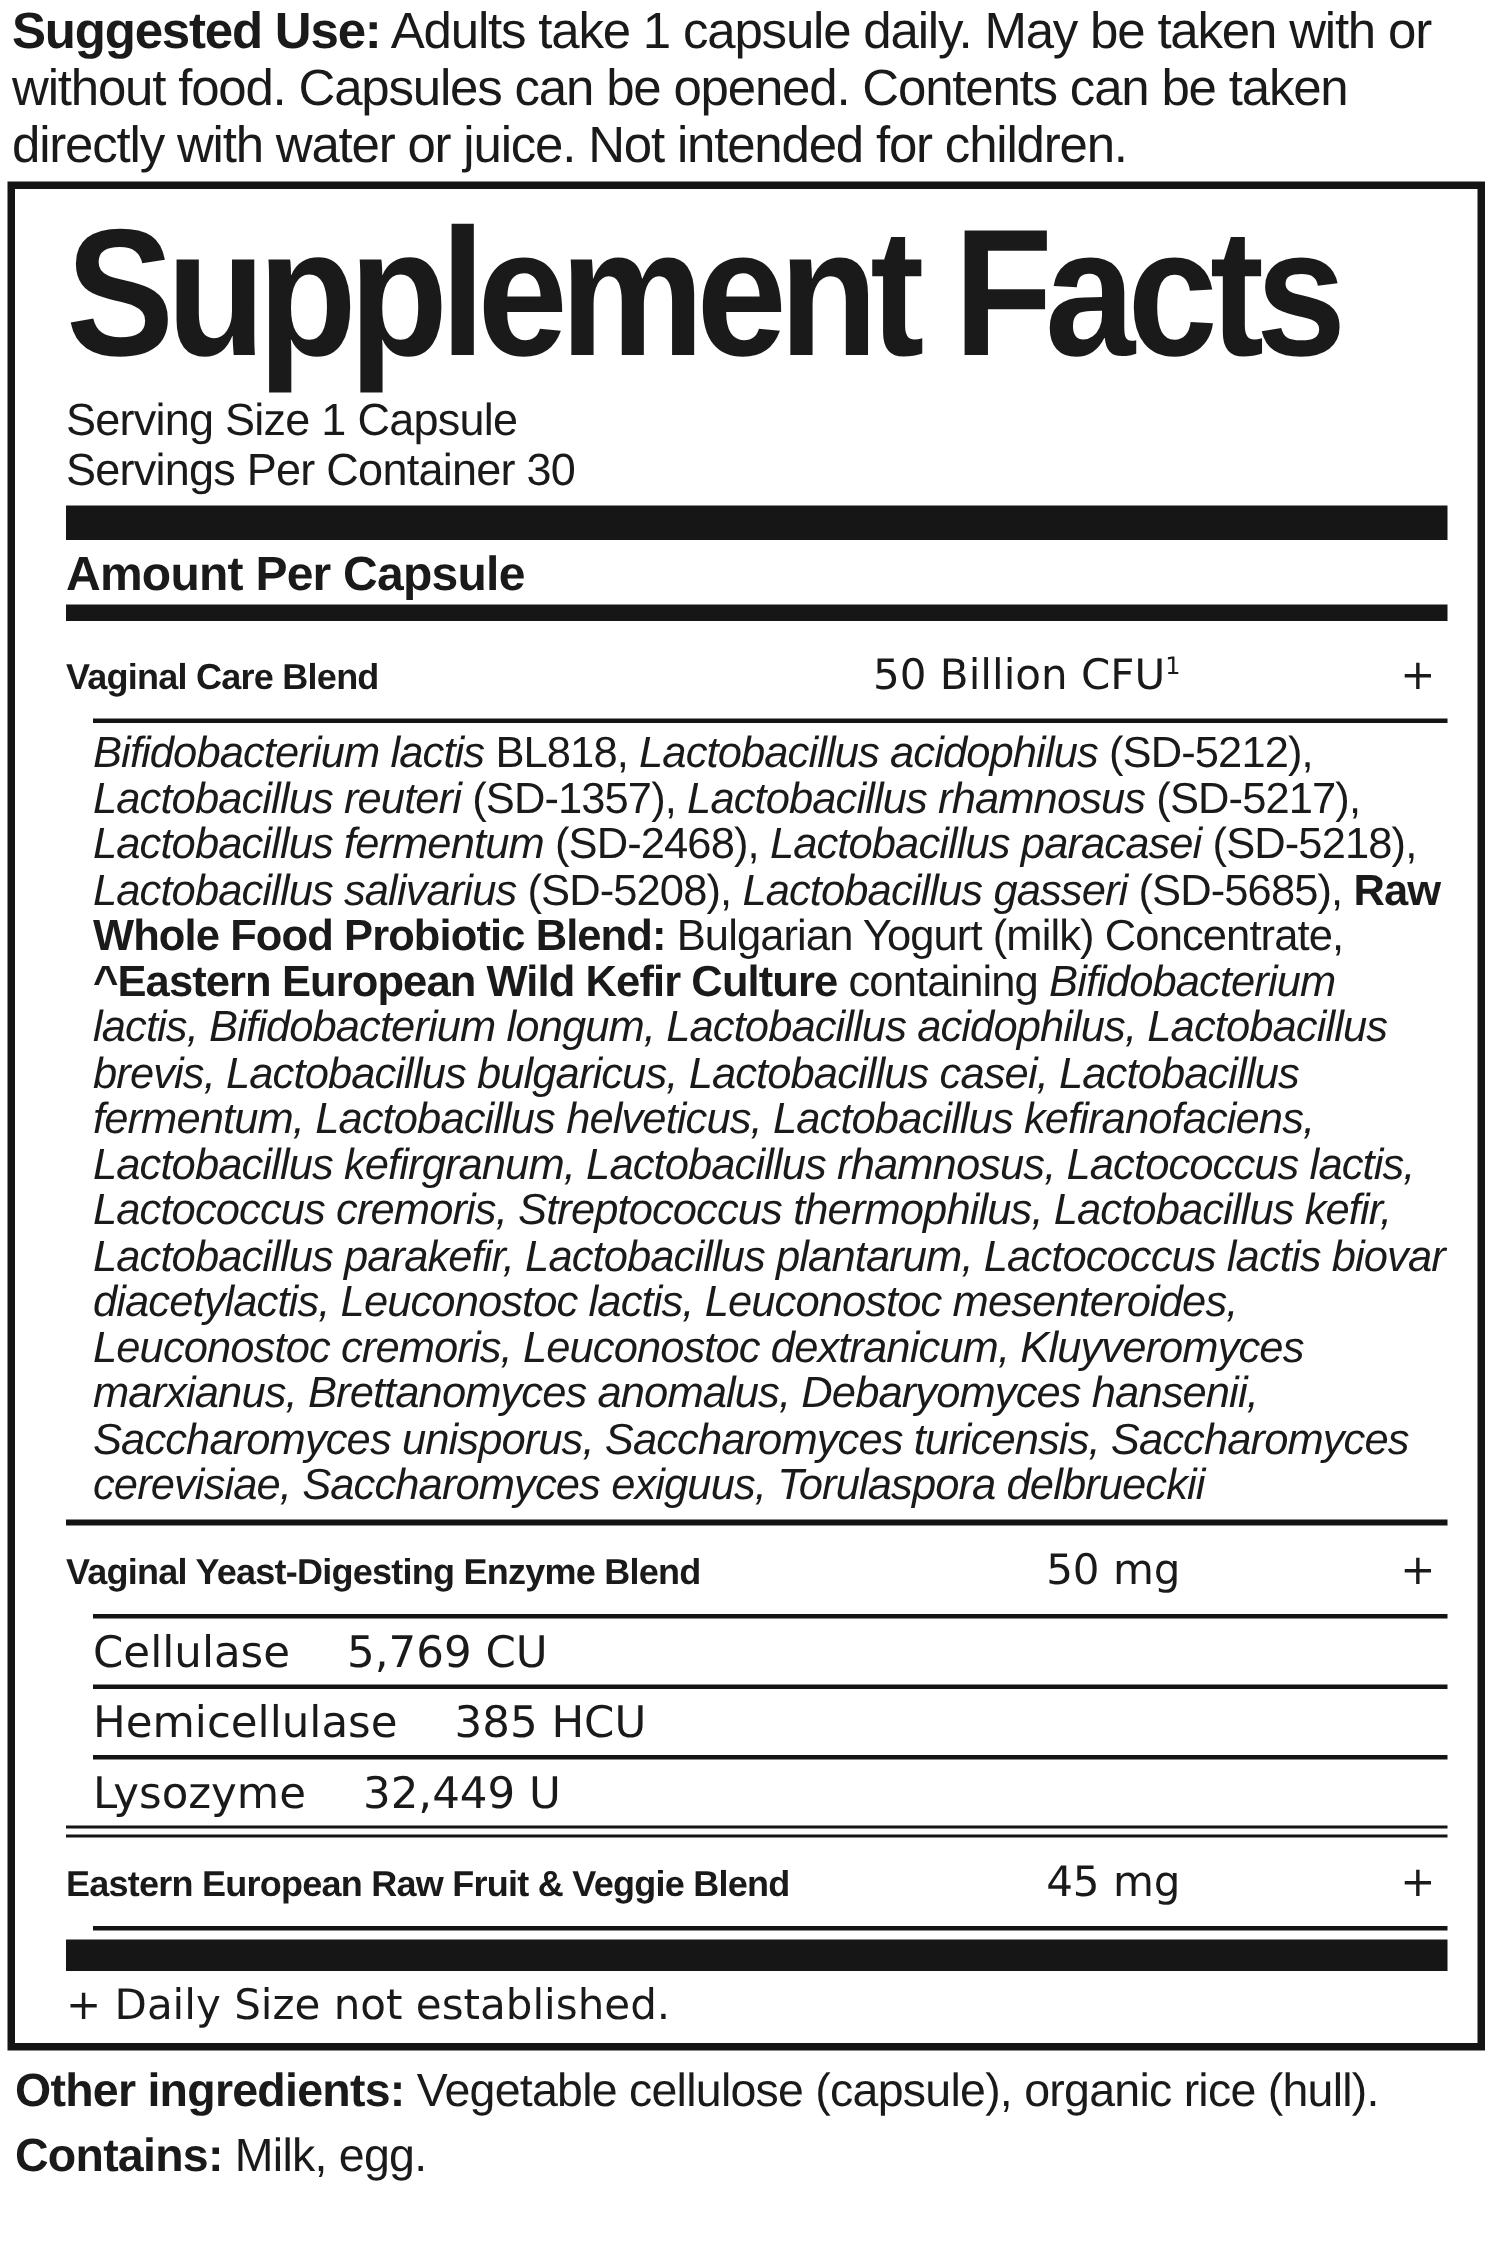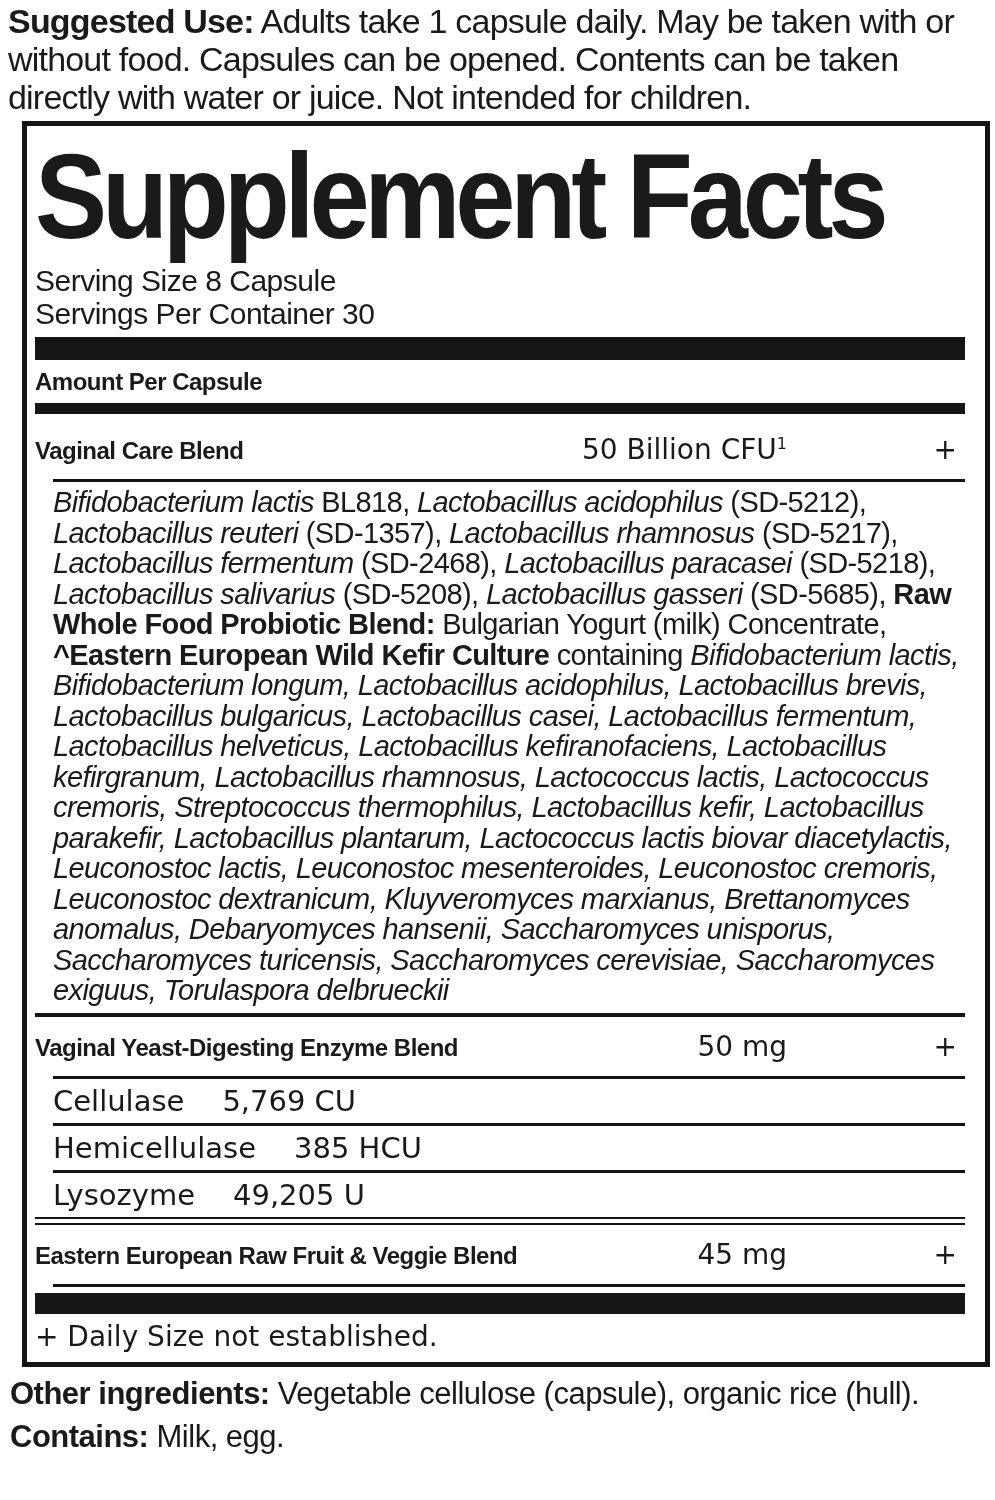--- a/index.html
+++ b/index.html
@@ -13,39 +13,39 @@
 
   
   .suggested {
     margin:2px 6px 0 8px;
     font-size:34px; line-height:38px; letter-spacing:-0.8px;
   }
   .suggested b { letter-spacing:-0.8px; }
 
   
   .panel {
-    margin:5px 5px 0 22px;
+    margin:5px 5px 0 5px;
     border:5px solid #141414;
-    padding:0 20px 0 8px;
+    padding:0 20px 0 34px;
     background:#fff;
   }
   .sf-title {
     font-size:104px; font-weight:bold; line-height:1.0;
     letter-spacing:-5px; white-space:nowrap;
     transform:scale(1.04,1.16); transform-origin:left top;
     margin:10px 0 24px 0;
   }
   .serving-line { font-size:30px; line-height:33px; letter-spacing:-0.5px; }
 
   .bar { background:#161616; width:100%; }
   .bar-lg { height:23px; margin-top:7px; }
   .bar-sm { height:11px; margin-top:5px; }
   .bar-bottom { height:21px; margin-top:6px; }
 
-  .amount-header { font-size:24px; font-weight:bold; line-height:32px; letter-spacing:-0.5px; margin-top:6px; }
+  .amount-header { font-size:32px; font-weight:bold; line-height:32px; letter-spacing:-0.5px; margin-top:6px; }
 
   .fact-row { display:flex; align-items:baseline; padding:7px 0 6px 0; }
   .fr-name { flex:1; font-size:24px; font-weight:bold; letter-spacing:-0.5px; line-height:34px; }
   .fr-amount { text-align:right; font-family:"DejaVu Sans", sans-serif; font-size:28px; line-height:46px; }
   .fr-amount sup { font-size:16px; }
   .fr-dv { width:178px; text-align:right; font-family:"DejaVu Sans", sans-serif; font-size:28px; line-height:34px; padding-right:8px; }
 
   .rule-indent { border-top:3px solid #141414; margin-left:18px; }
   .rule-heavy  { border-top:4px solid #141414; }
   .rule-double { height:8px; border-top:2px solid #141414; border-bottom:2px solid #141414; }
@@ -71,21 +71,21 @@
 <body>
 
 <div class="page">
 
   <p class="suggested"><b>Suggested Use:</b><span> Adults take 1 capsule daily. May be taken with or without food. Capsules can be opened. Contents can be taken directly with water or juice. Not intended for children.</span></p>
 
   <div class="panel">
 
     <div class="sf-title">Supplement Facts</div>
 
-    <div class="serving-line">Serving Size 8 Capsule</div>
+    <div class="serving-line">Serving Size 1 Capsule</div>
     <div class="serving-line">Servings Per Container 30</div>
 
     <div class="bar bar-lg"></div>
 
     <div class="amount-header">Amount Per Capsule</div>
 
     <div class="bar bar-sm"></div>
 
     <div class="fact-row">
       <span class="fr-name">Vaginal Care Blend</span>
@@ -113,21 +113,21 @@
 
     <div class="rule-indent"></div>
 
     <div class="enzyme-row">
       <span>Hemicellulase</span><span class="ez-val">385 HCU</span>
     </div>
 
     <div class="rule-indent"></div>
 
     <div class="enzyme-row">
-      <span>Lysozyme</span><span class="ez-val">49,205 U</span>
+      <span>Lysozyme</span><span class="ez-val">32,449 U</span>
     </div>
 
     <div class="rule-double"></div>
 
     <div class="fact-row">
       <span class="fr-name">Eastern European Raw Fruit &amp; Veggie Blend</span>
       <span class="fr-amount">45 mg</span>
       <span class="fr-dv">+</span>
     </div>
 

